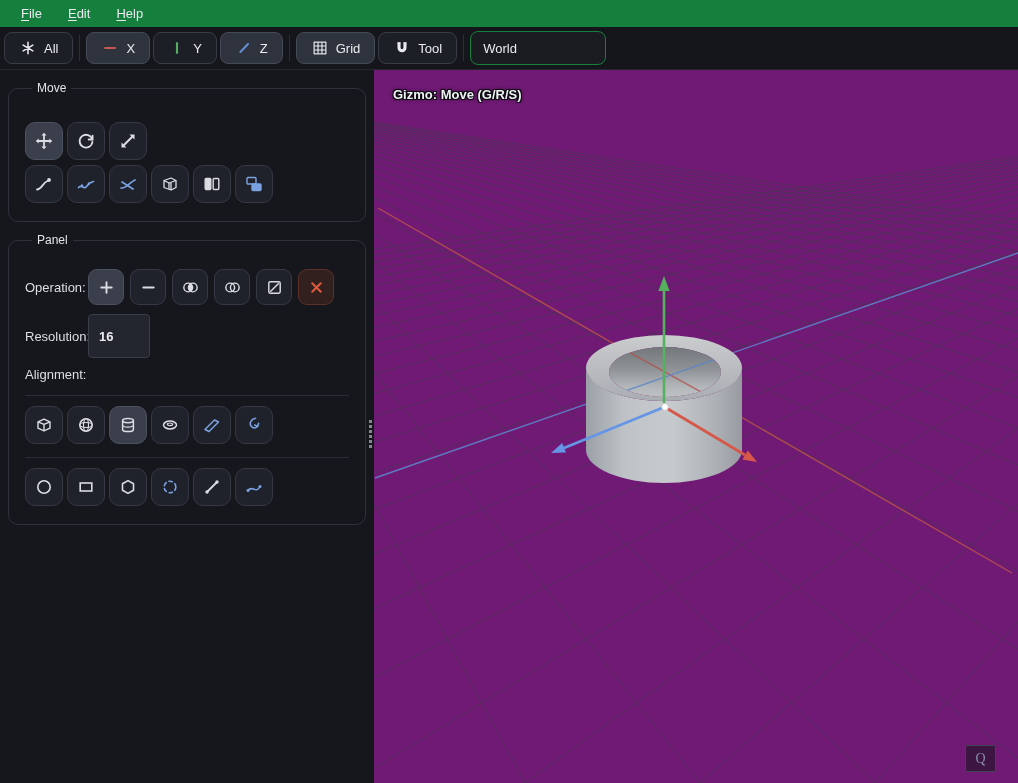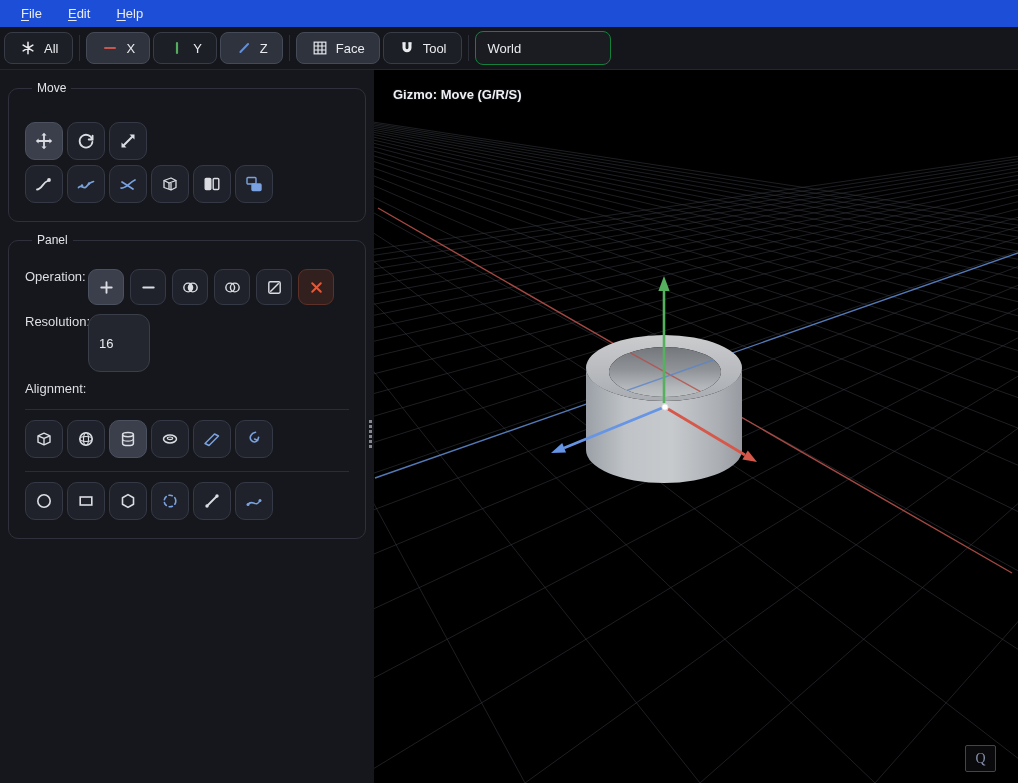--- a/index.html
+++ b/index.html
@@ -2,21 +2,21 @@
 <html style="--axis-x: #b5504a; --axis-z: #5b86c9; --gizmo-x: #d6584a; --gizmo-y: #55b15e; --gizmo-z: #6595e4; --icon-x: #c7574e; --icon-y: #55ab5e; --icon-z: #638fd6; --icon-blue: #7aa2e0; --danger: #df5a3c; --grid-line: #3b3e46;"><head>
 <meta charset="utf-8">
 <style>
   html,body{margin:0;padding:0;}
   body{
     width:1018px;height:783px;position:relative;overflow:hidden;
     background:#121318;color:#e6e8ec;
     font-family:"Liberation Sans",sans-serif;font-size:13px;
   }
   
-  .menubar{height:27px;background:#1d4ed8;display:flex;align-items:center;padding-left:8px;}
+  .menubar{height:27px;background:#15803d;display:flex;align-items:center;padding-left:8px;}
   .menu-item{padding:3px 13px;color:#e9ebef;cursor:default;}
   .menu-item u{text-underline-offset:2px;}
   
   .toolbar{height:42px;background:#15161b;border-bottom:1px solid #24262c;display:flex;align-items:center;padding:0 4px;gap:3px;}
   .tb-btn{height:32px;display:flex;align-items:center;gap:7px;padding:0 14px;background:#1d1f26;border:1px solid #383c46;border-radius:8px;color:#e9ebef;font-size:13px;}
   .tb-btn.active{background:#2f333d;border-color:#444a57;}
   .tb-sep{width:1px;height:26px;background:#2b2e36;margin:0 3px;}
   .tb-select{height:32px;width:110px;display:flex;align-items:center;padding:0 12px;background:#1a1c22;border:1px solid #15803d;border-radius:8px;color:#e9ebef;}
   .icon{display:inline-flex;width:18px;height:18px;flex:none;}
   .icon svg{width:100%;height:100%;}
@@ -31,32 +31,32 @@
   legend{font-size:12px;color:#e2e4e9;padding:0 5px;margin-left:7px;}
   .btn-row{display:flex;gap:4px;margin-top:5px;}
   .icon-btn{width:38px;height:38px;border-radius:10px;background:#1f222a;border:1px solid #353946;display:flex;align-items:center;justify-content:center;color:#dbdde3;padding:0;}
   .icon-btn .icon{width:20px;height:20px;}
   .icon-btn.selected{background:#3a3f4b;border-color:#4c515f;}
   .op-btn{width:36px;height:36px;border-radius:9px;background:#1f222a;border:1px solid #353946;display:flex;align-items:center;justify-content:center;color:#dbdde3;padding:0;}
   .op-btn .icon{width:19px;height:19px;}
   .op-btn.selected{background:#3a3f4b;border-color:#4c515f;}
   .op-btn.danger{background:#32201e;border-color:#5d3028;color:var(--danger);}
   .tint-blue{color:var(--icon-blue);}
-  .field-row{display:flex;margin-top:9px;}
+  .field-row{display:flex;align-items:center;margin-top:9px;}
   .field-row.ops{margin-top:0;}
   .field-label{width:63px;flex:none;color:#dddfe5;font-size:13px;}
   .ops-group{display:flex;gap:6px;}
-  .text-input{height:26px;background:#23262e;border:1px solid #3a3e48;border-radius:12px;color:#e9ebef;font-size:13px;padding:15px 10px;outline:none;font-family:"Liberation Sans",sans-serif;}
+  .text-input{height:26px;background:#23262e;border:1px solid #3a3e48;border-radius:4px;color:#e9ebef;font-size:13px;padding:8px 10px;outline:none;font-family:"Liberation Sans",sans-serif;font-weight:bold;}
   .res-input{width:40px;}
   .align-input{flex:1;}
   .divider-h{height:1px;background:#2a2d35;margin:13px 0 0;}
   .resize-handle{position:absolute;left:-5px;top:350px;display:flex;flex-direction:column;gap:2px;}
   .resize-handle i{width:3px;height:3px;background:#84888f;}
   
-  .viewport{position:absolute;left:374px;top:70px;right:0;bottom:0;background:#000000;}
+  .viewport{position:absolute;left:374px;top:70px;right:0;bottom:0;background:#701a75;}
   .vp-svg{position:absolute;left:0;top:0;width:644px;height:713px;}
   .grid-line{stroke:var(--grid-line);stroke-width:1;opacity:.5;}
   .axis-line-x{stroke:var(--axis-x);stroke-width:1.4;opacity:.9;}
   .axis-line-z{stroke:var(--axis-z);stroke-width:1.4;opacity:.9;}
   .gz-x{stroke:var(--gizmo-x);}
   .gz-y{stroke:var(--gizmo-y);}
   .gz-z{stroke:var(--gizmo-z);}
   .gz-x-f{fill:var(--gizmo-x);}
   .gz-y-f{fill:var(--gizmo-y);}
   .gz-z-f{fill:var(--gizmo-z);}
@@ -111,21 +111,21 @@
     <span>Z</span>
   </button>
   <span class="tb-sep"></span>
   <button class="tb-btn active">
     <span class="icon">
         <svg viewBox="0 0 20 20" fill="none" stroke="currentColor" stroke-width="1.3">
           <rect x="3.5" y="3.5" width="13" height="13"></rect>
           <path d="M7.8 3.5v13M12.2 3.5v13M3.5 7.8h13M3.5 12.2h13"></path>
         </svg>
       </span>
-    <span>Face</span>
+    <span>Grid</span>
   </button>
   <button class="tb-btn">
     <span class="icon">
         <svg viewBox="0 0 20 20" fill="currentColor">
           <path d="M5 3.5h3.4v6.3a1.6 1.6 0 0 0 3.2 0V3.5H15v6.3a5 5 0 0 1-10 0Z"></path>
           <path d="M5 3.5h3.4v2.2H5zM11.6 3.5H15v2.2h-3.4z" opacity=".5"></path>
         </svg>
       </span>
     <span>Tool</span>
   </button>

